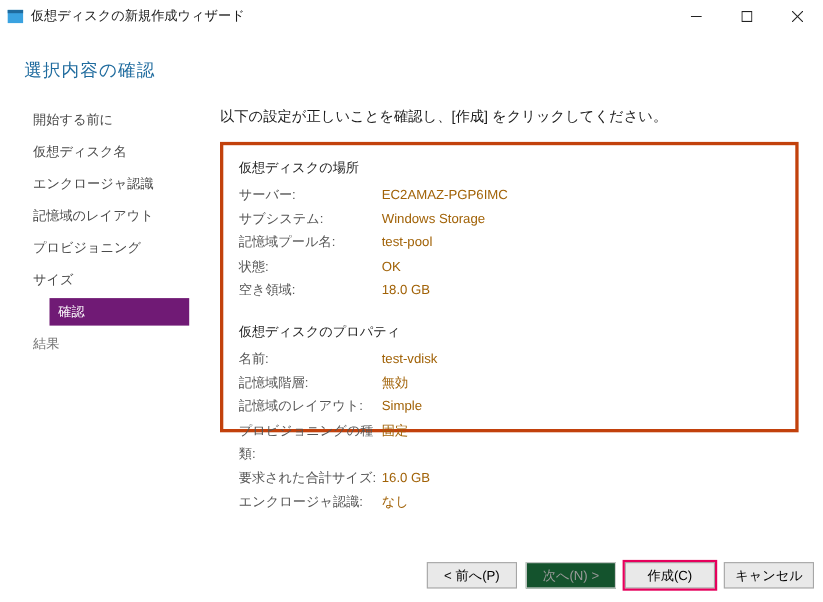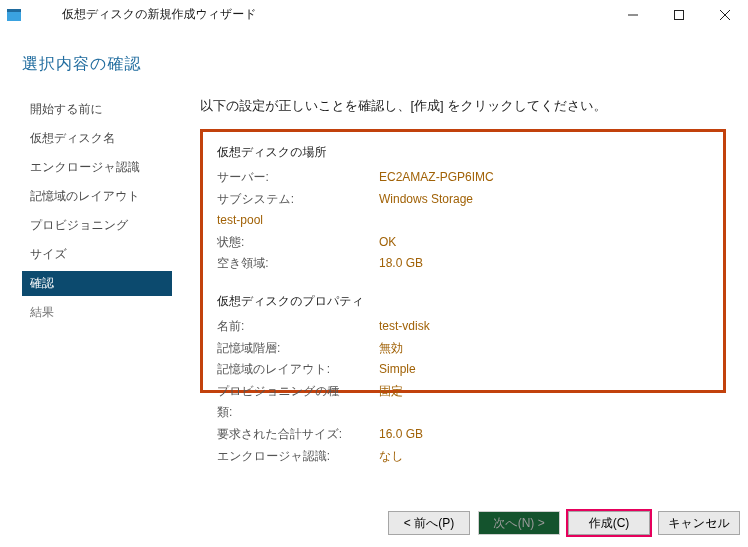--- a/index.html
+++ b/index.html
@@ -20,21 +20,20 @@
     padding-left: 6px;
     border-bottom: 1px solid #fff;
   }
   .titlebar .app-icon {
     width: 16px; height: 16px; margin-right: 6px;
     display: inline-flex; align-items: center; justify-content: center;
   }
   .titlebar .title {
     flex: 1;
     font-size: 12px;
-    margin-left: 34px;
   }
   .win-controls { display: flex; height: 100%; }
   .win-btn {
     width: 46px; height: 30px;
     display: flex; align-items: center; justify-content: center;
     font-size: 12px;
     color: #333;
   }
   .content {
     padding: 18px 22px 0 22px;
@@ -57,22 +56,23 @@
   .sidebar-item {
     padding: 4px 8px;
     font-size: 12px;
     color: #4a4a4a;
     margin-bottom: 4px;
     cursor: default;
     white-space: nowrap;
   }
   .sidebar-item.disabled { color: #737373; }
   .sidebar-item.active {
-    background: #0c4a6e;
+    background: #701a75;
     color: #fff;
+    margin-left: 23px;
   }
   .main {
     flex: 1;
     min-width: 0;
   }
   .instruction {
     font-size: 13px;
     margin-bottom: 14px;
   }
   .panel {
@@ -84,21 +84,20 @@
   .section-title {
     font-size: 12px;
     margin: 0 0 6px 0;
     color: #222;
   }
   .section-title.mt { margin-top: 18px; }
   .kv-row {
     display: flex;
     font-size: 12px;
     line-height: 1.8;
-    gap: 32px;
   }
   .kv-label {
     width: 130px;
     color: #555;
   }
   .kv-value {
     flex: 1;
     color: #a16207;
   }
   .footer {
@@ -187,20 +186,21 @@
         <div id="location-rows">
             <div class="kv-row">
               <div class="kv-label">サーバー:</div>
               <div class="kv-value">EC2AMAZ-PGP6IMC</div>
             </div>
             <div class="kv-row">
               <div class="kv-label">サブシステム:</div>
               <div class="kv-value">Windows Storage</div>
             </div>
             <div class="kv-row">
+              <div class="kv-label">記憶域プール名:</div>
               <div class="kv-value">test-pool</div>
             </div>
             <div class="kv-row">
               <div class="kv-label">状態:</div>
               <div class="kv-value">OK</div>
             </div>
             <div class="kv-row">
               <div class="kv-label">空き領域:</div>
               <div class="kv-value">18.0 GB</div>
             </div>

